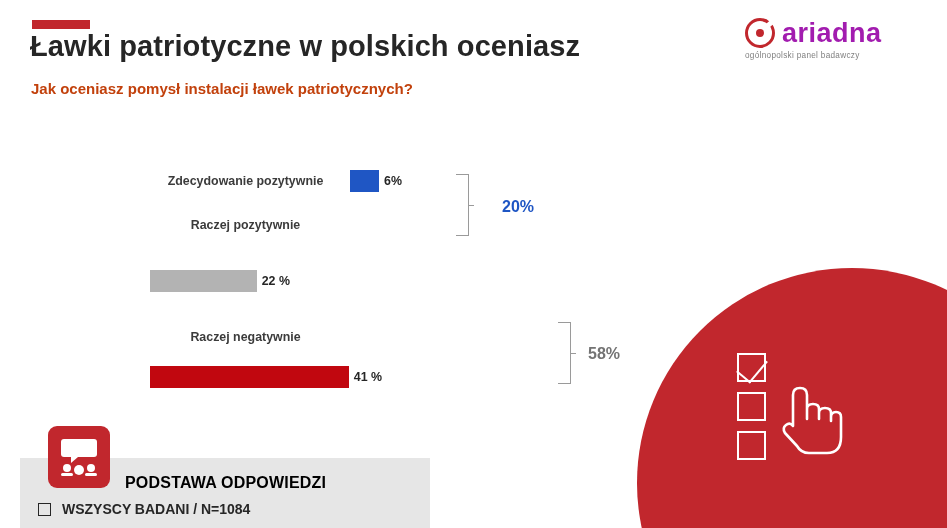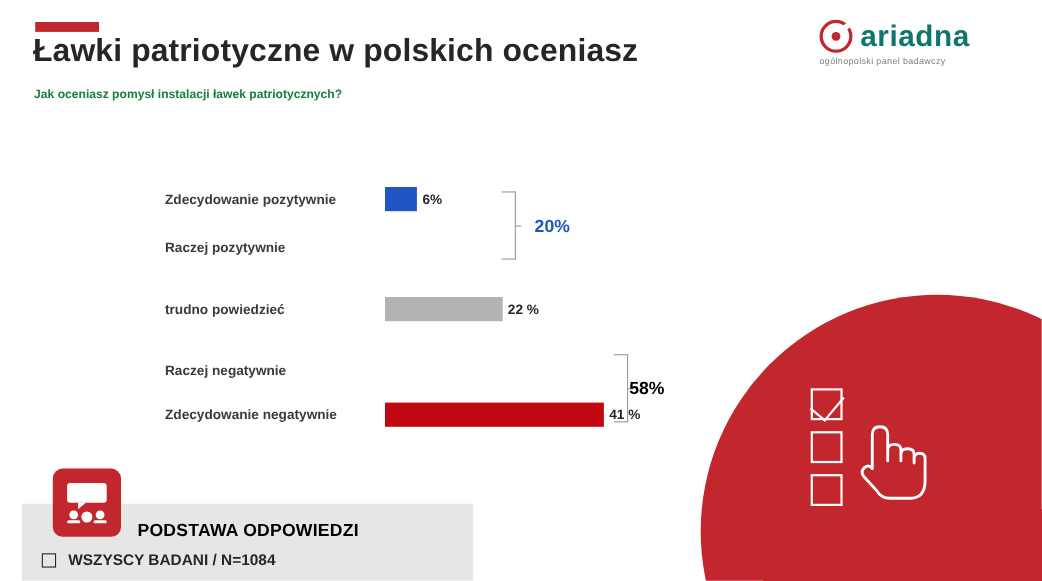--- a/index.html
+++ b/index.html
@@ -33,23 +33,23 @@
     font-size: 29px;
     font-weight: bold;
     color: #262626;
     letter-spacing: 0.1px;
     white-space: nowrap;
   }
   .subtitle {
     position: absolute;
     left: 31px;
     top: 80px;
-    font-size: 11px;
-    font-weight: bold;
-    color: #15803d;
+    font-size: 15px;
+    font-weight: bold;
+    color: #c2410c;
     white-space: nowrap;
   }
 
   
   .logo {
     position: absolute;
     right: 22px;
     top: 18px;
     width: 180px;
     height: 46px;
@@ -84,21 +84,21 @@
     right: -4px;
     top: -1px;
     width: 9px;
     height: 5px;
     background: #ffffff;
     transform: rotate(-40deg);
   }
   .logo-word {
     font-size: 27px;
     font-weight: bold;
-    color: #0f766e;
+    color: #a21caf;
     letter-spacing: 0.5px;
     line-height: 1;
   }
   .logo-tagline {
     margin-top: 3px;
     text-align: left;
     font-size: 8.2px;
     color: #808080;
     letter-spacing: 0.3px;
   }
@@ -113,21 +113,21 @@
   }
   .bar-row {
     position: absolute;
     left: 0;
     display: flex;
     align-items: center;
     width: 100%;
   }
   .bar-label {
     width: 200px;
-    text-align: left;
+    text-align: center;
     padding-right: 9px;
     font-size: 12.4px;
     font-weight: bold;
     color: #3b3b3b;
     box-sizing: border-box;
     white-space: nowrap;
   }
   .bar-wrap {
     position: relative;
     flex: 1;
@@ -284,44 +284,42 @@
       <div class="bar" id="bar0" style="width: 29.1px; background: rgb(31, 86, 196);"></div>
       <div class="bar-value">6%</div>
     </div>
   </div>
 
   <div class="bar-row" style="top:58px;">
     <div class="bar-label">Raczej pozytywnie</div>
   </div>
 
   <div class="bar-row" style="top:110px;">
-    <div class="bar-label">trudno powiedzieć</div>
     <div class="bar-wrap">
       <div class="bar" id="bar2" style="width: 106.7px; background: rgb(179, 179, 179);"></div>
       <div class="bar-value">22 %</div>
     </div>
   </div>
 
   <div class="bar-row" style="top:170px;">
     <div class="bar-label">Raczej negatywnie</div>
   </div>
 
   <div class="bar-row" style="top:206px;">
-    <div class="bar-label">Zdecydowanie negatywnie</div>
     <div class="bar-wrap">
       <div class="bar" id="bar4" style="width: 198.85px; background: rgb(193, 7, 15);"></div>
       <div class="bar-value">41 %</div>
     </div>
   </div>
 
   <div class="bracket" style="left:306px; top:14px; width:12px; height:60px;"></div>
-  <div class="group-total" id="group0" style="left: 336px; top: 38px; color: rgb(31, 86, 196); text-align: center;">20%</div>
+  <div class="group-total" id="group0" style="left: 352px; top: 38px; color: rgb(31, 86, 196); text-align: center;">20%</div>
 
   <div class="bracket" style="left:408px; top:162px; width:12px; height:60px;"></div>
-  <div class="group-total" id="group1" style="left: 422px; top: 185px; color: #000000;">58%</div>
+  <div class="group-total" id="group1" style="left: 438px; top: 185px; color: #737373;">58%</div>
 </div>
 
 <div class="red-circle"></div>
 <div class="glyphs">
   <div class="gbox b1"></div>
   <div class="gcheck"></div>
   <div class="gbox b2"></div>
   <div class="gbox b3"></div>
   <svg class="hand" viewBox="0 0 72 82">
     <path d="M22 44 L22 16 q0-7 7-7 t7 7 L36 40 L36 30 q0-5 6-5 t6 5 l0 10 l0 -6 q0-5 6-5 t6 5 l0 8 l0 -4 q0-5 5-5 t5 5 l0 20 q0 16 -14 16 l-18 0 q-8 0 -12 -7 L14 54 q-3 -5 1 -8 q4 -3 7 1 z" fill="none" stroke="#ffffff" stroke-width="2.6" stroke-linejoin="round"></path>

